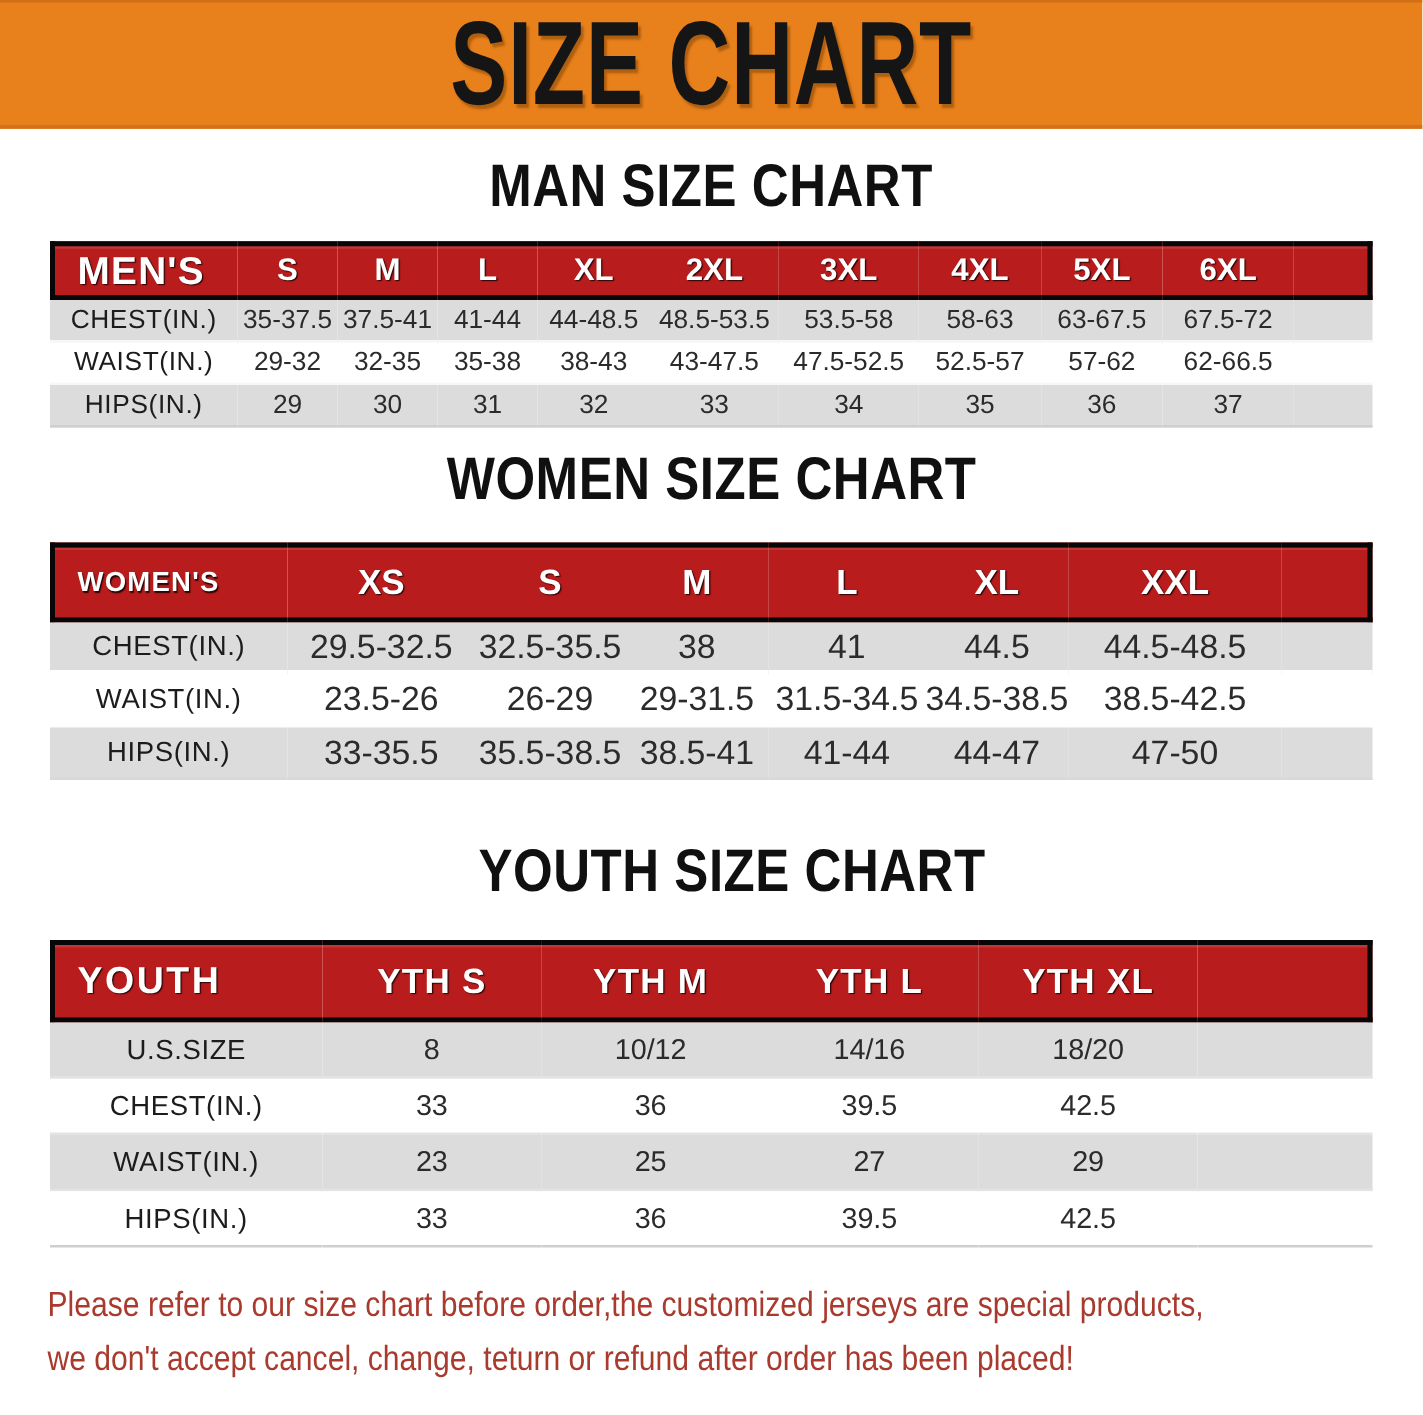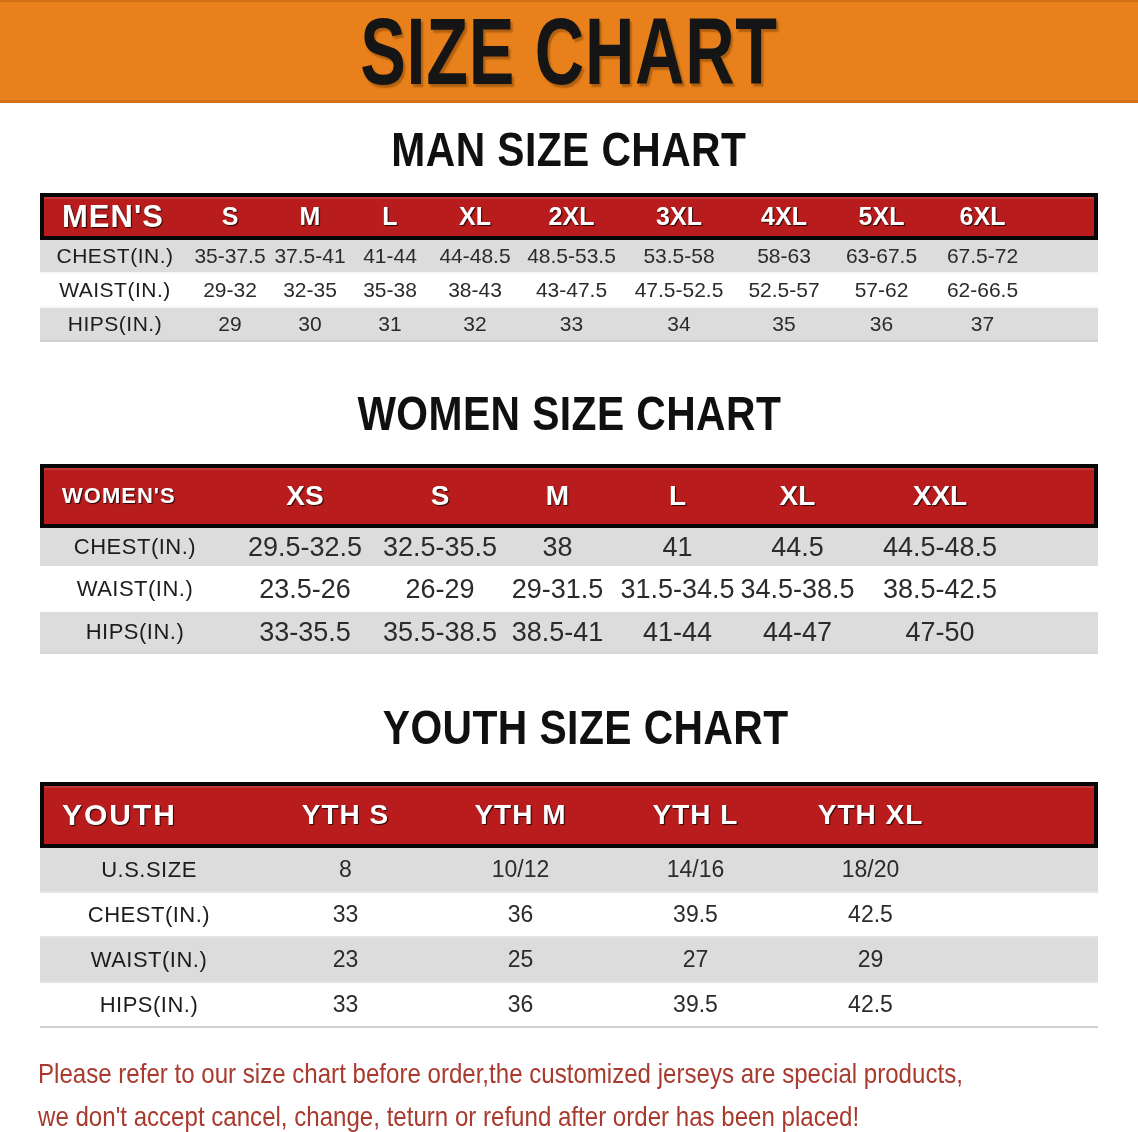--- a/index.html
+++ b/index.html
@@ -29,21 +29,21 @@
     text-align: center; margin: 0; line-height: 1; color: #101010;
     font-weight: 800;
   }
   .section-title .cond {
     display: inline-block;
     font-size: 48px; line-height: 1; font-weight: 800;
     transform: scaleX(0.85); white-space: nowrap;
     letter-spacing: 0.5px;
   }
   #mens-title   { margin: 23px 0 19px; }
-  #womens-title { margin: 48px 0 26px; }
+  #womens-title { margin: 18px 0 26px; }
   #youth-title  { margin: 50px 12px 30px; padding-left: 34px; }
 
   table.size-table {
     width: 1058px; margin: 0 auto;
     border-collapse: separate; border-spacing: 0;
     table-layout: fixed;
   }
   .size-table th, .size-table td { padding: 0; text-align: center; overflow: hidden; }
 
   .head-row th {

